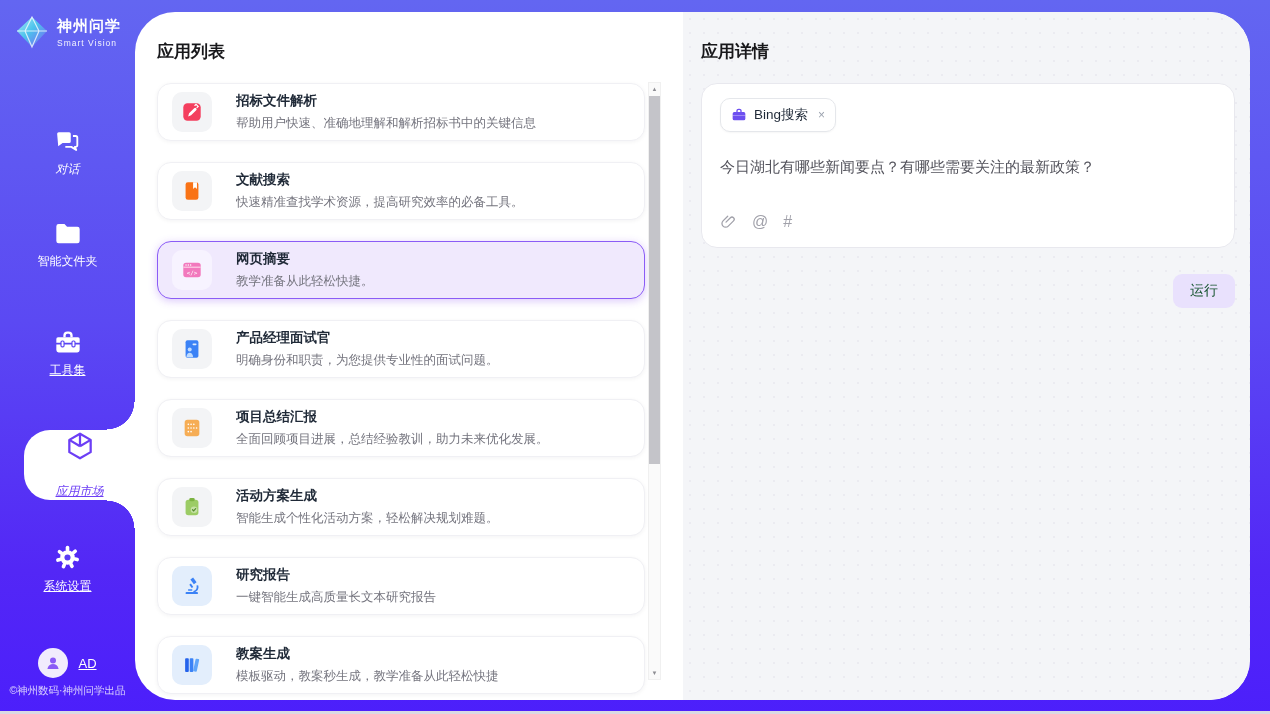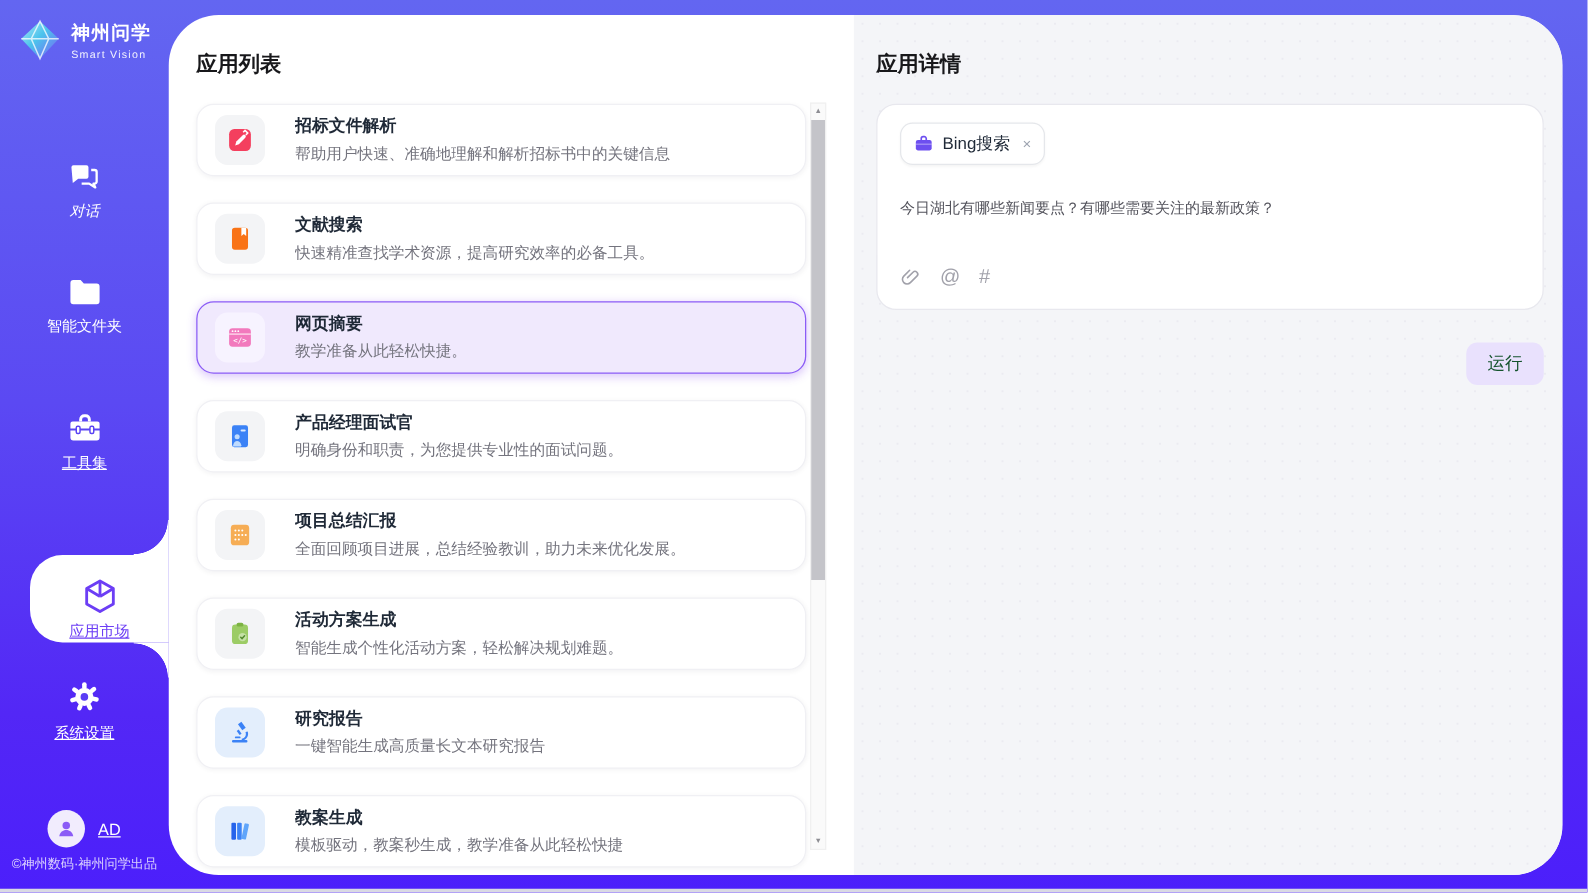--- a/index.html
+++ b/index.html
@@ -16,22 +16,22 @@
   .logo { position:absolute; top:14px; left:0; width:135px; display:flex; align-items:center; justify-content:center; gap:7px; }
   .logo-text .name { font-size:15px; font-weight:bold; letter-spacing:1px; }
   .logo-text .sub { font-size:8.5px; letter-spacing:1px; opacity:.92; margin-top:2px; }
   .nav-item { position:absolute; width:135px; text-align:center; cursor:pointer; }
   .nav-item svg { display:block; margin:0 auto; }
   .nav-label { display:block; margin-top:7px; font-size:12px; color:#fff; }
   .nav-label.underlined { text-decoration: underline; }
   .nav-chat { top:130px;font-style:italic; } .nav-folder { top:222px; } .nav-tools { top:330px; } .nav-settings { top:544px; }
 
   
-  .market-tab { position:absolute; left:24px; top:444px; width:111px; height:70px; background:#fff;
-    border-radius:26px 0 0 26px; display:flex; flex-direction:column; align-items:center; justify-content:flex-end; cursor:pointer; }
+  .market-tab { position:absolute; left:24px; top:430px; width:111px; height:70px; background:#fff;
+    border-radius:26px 0 0 26px; display:flex; flex-direction:column; align-items:center; justify-content:space-between; cursor:pointer;font-style:italic; }
   .market-tab .nav-label { color:#6c3ef5; margin-top:4px; }
   .tab-corner { position:absolute; right:0; width:28px; height:28px; }
   .tab-corner.top { top:-28px; background: radial-gradient(28px at 0 0, rgba(0,0,0,0) 27px, #fff 27.5px); }
   .tab-corner.bottom { bottom:-28px; background: radial-gradient(28px at 0 100%, rgba(0,0,0,0) 27px, #fff 27.5px); }
 
   .user-row { position:absolute; top:648px; left:0; width:135px; display:flex; align-items:center; justify-content:center; gap:10px; cursor:pointer;text-decoration:underline; }
   .avatar { width:30px; height:30px; border-radius:50%; background:#f1ecfd; display:flex; align-items:center; justify-content:center; }
   .user-name { font-size:13px; color:#fff; }
   .copyright { position:absolute; top:684px; left:0; width:135px; text-align:center; font-size:10.5px; color:rgba(255,255,255,.78); }
 
@@ -57,21 +57,21 @@
   .sb-arrow.up { top:0; } .sb-arrow.down { bottom:0; }
   .sb-thumb { position:absolute; top:13px; left:0; width:11px; height:368px; background:#c4c4c9; cursor:pointer; }
 
   
   .detail-panel { flex:1; background:#f4f5f8; border-radius:0 40px 40px 0; padding:28px 15px 0 18px;
     background-image: radial-gradient(#ebebf1 1px, rgba(0,0,0,0) 1px); background-size:14px 14px; }
   .detail-card { margin-top:20px; height:165px; background:#fff; border:1px solid #e8e8ee; border-radius:16px; padding:14px 18px; position:relative; }
   .tool-tag { display:inline-flex; align-items:center; gap:7px; padding:7px 10px; border:1px solid #e5e7eb; border-radius:10px; background:#fff; box-shadow:0 1px 2px rgba(0,0,0,.04); }
   .tool-tag .tag-label { font-size:13.5px; color:#1f2937; }
   .tool-tag .tag-close { font-size:12px; color:#9ca3af; margin-left:3px; cursor:pointer; }
-  .query-text { margin-top:26px; font-size:12px; color:#52525b; }
+  .query-text { margin-top:26px; font-size:15px; color:#52525b; }
   .input-icons { position:absolute; left:18px; bottom:16px; display:flex; align-items:center; gap:15px; color:#a1a1aa; }
   .input-icons .sym { font-size:16px; cursor:pointer; }
   .run-row { text-align:right; margin-top:26px; }
   .run-btn { display:inline-block; background:#e9e1fd; color:#14532d; font-size:14px; padding:8px 17px; border-radius:9px; border:none; cursor:pointer; font-family:inherit; }
 </style>
 </head>
 <body>
 
 <div class="sidebar">
 

